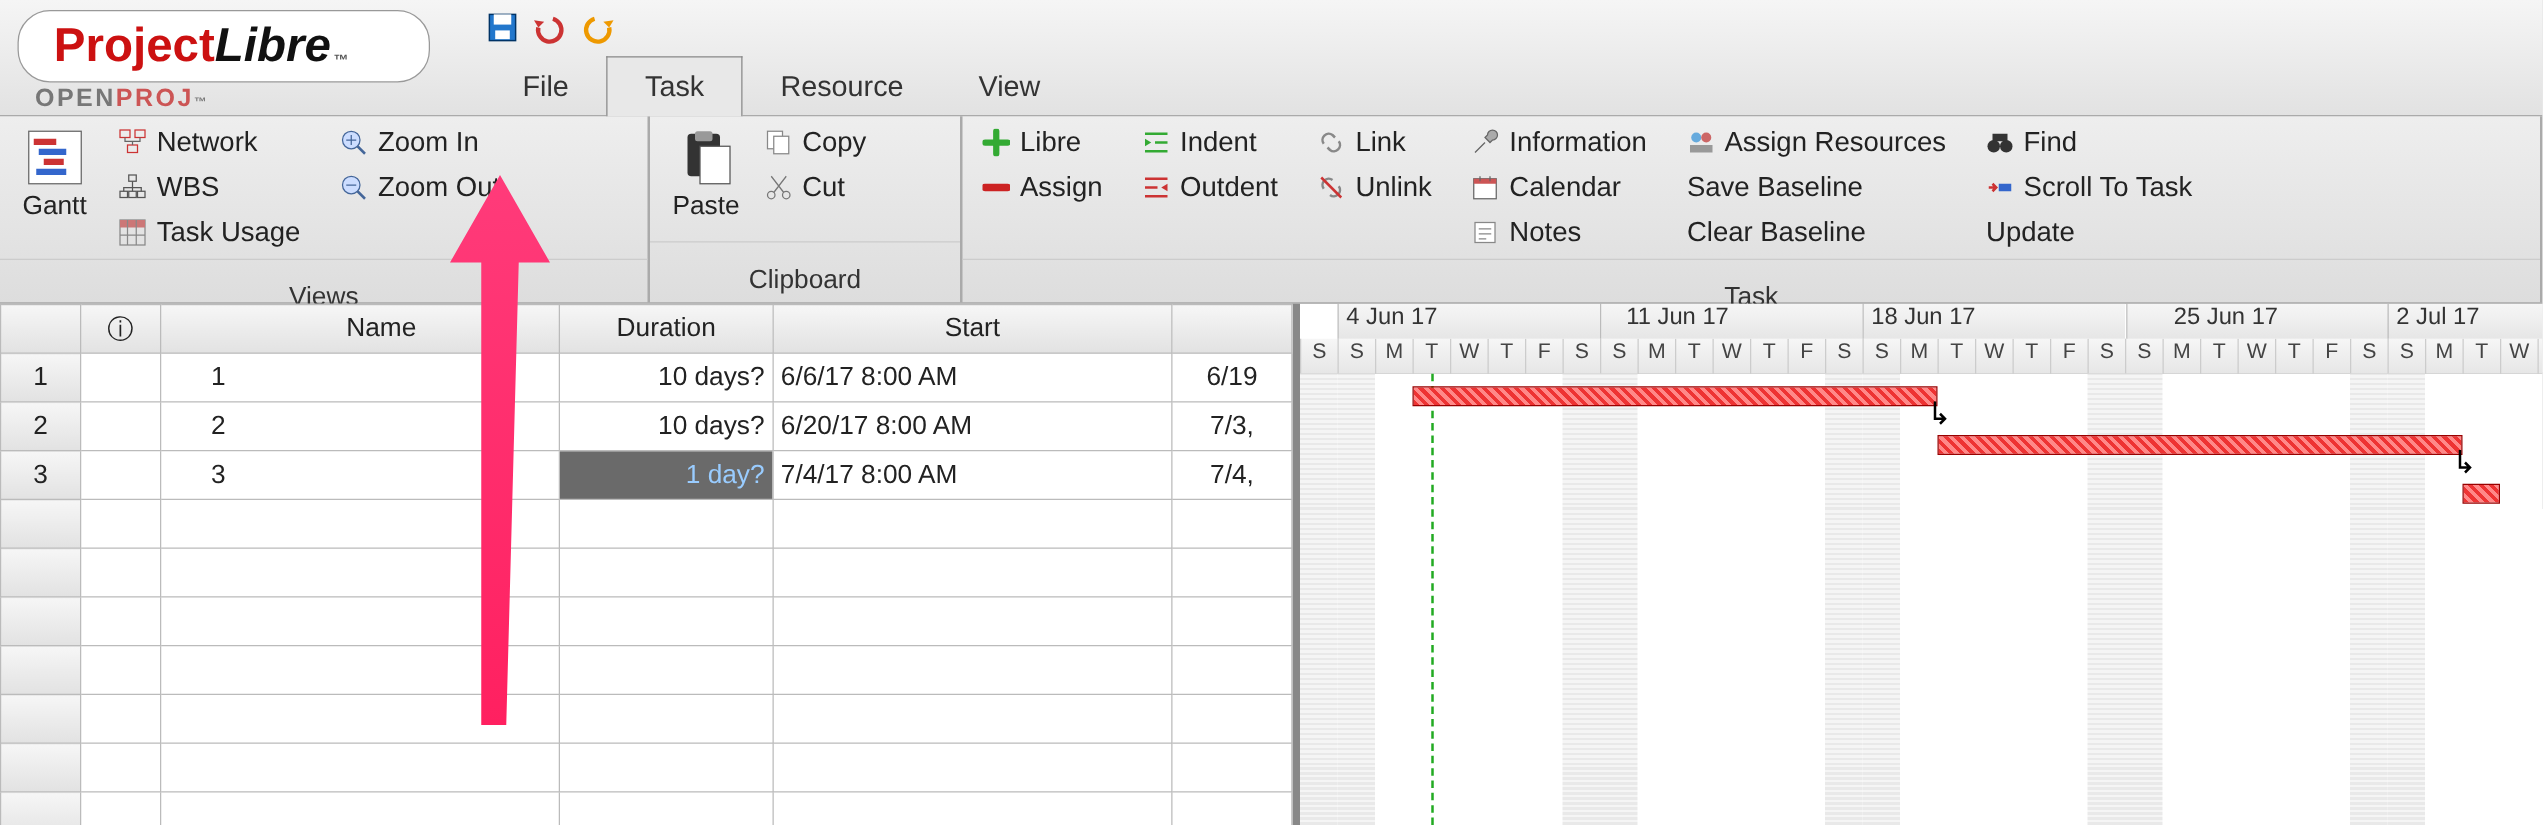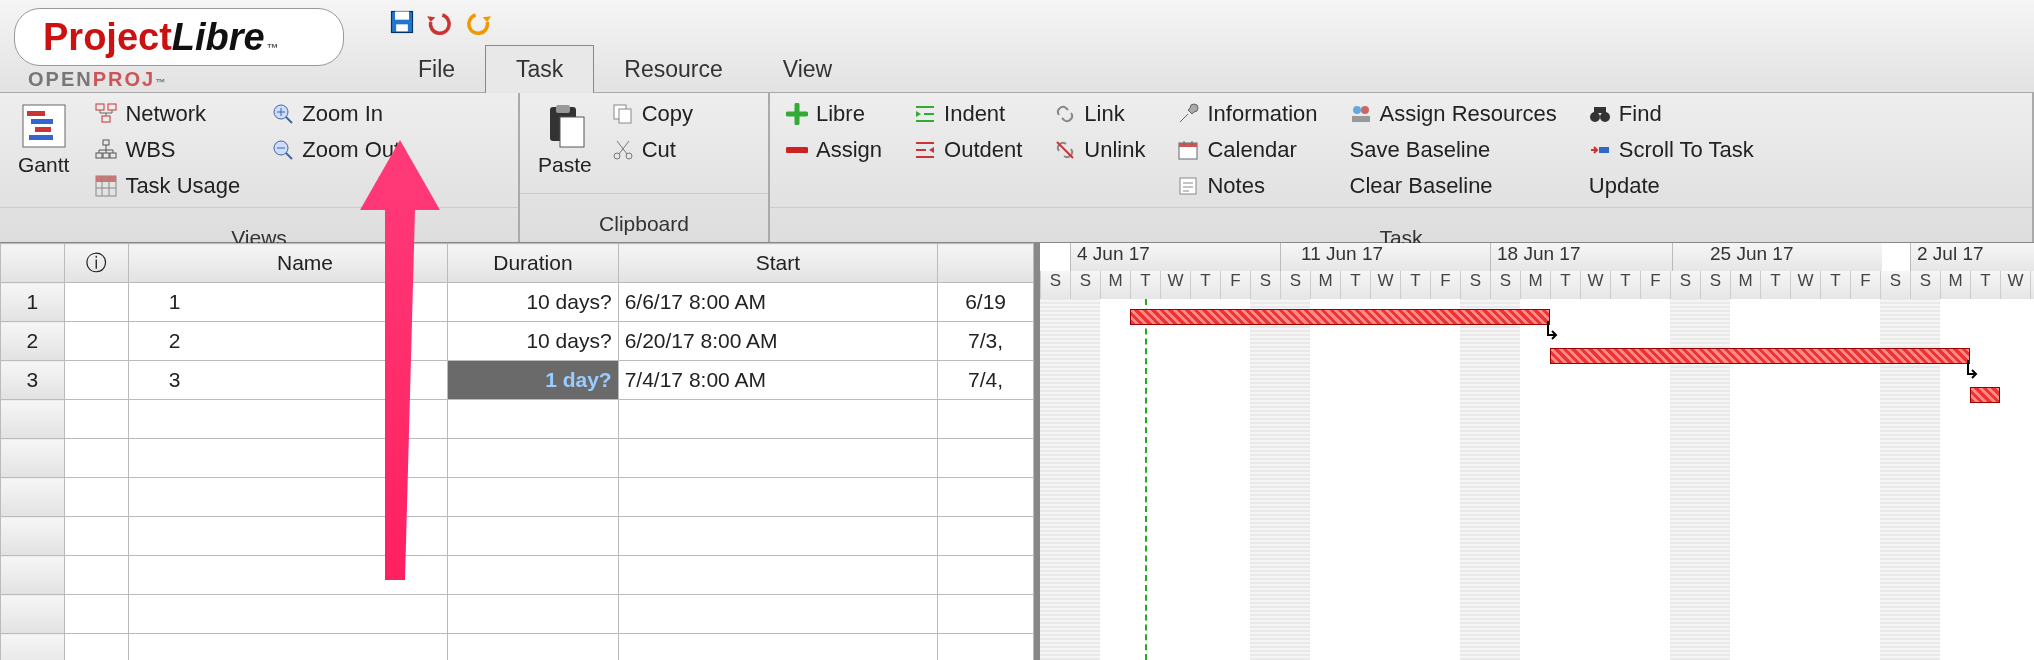--- a/index.html
+++ b/index.html
@@ -38,21 +38,21 @@
   
   table.grid { border-collapse: collapse; width: 100%; table-layout: fixed; }
   table.grid th, table.grid td { border: 1px solid #bbb; font-size: 21px; height: 39px; padding: 0 6px; }
   table.grid th { background: linear-gradient(#f6f6f6,#e2e2e2); font-weight: normal; text-align: center; }
   .rowhdr { background: linear-gradient(#f6f6f6,#e2e2e2); text-align: center; width: 60px; }
   .col-info { width: 60px; text-align:center; }
   .col-name { width: 300px; text-align:left; padding-left: 40px !important; }
   .col-dur { width: 160px; text-align:right; }
   .col-start { width: 300px; text-align:left; }
   .col-extra { width: 90px; text-align:center; }
-  .sel-cell { background: #6a6a6a; color: #9cf; font-weight: bold; }
+  .sel-cell { background: #6a6a6a; color: #9cf; }
 
   
   .tl-header { height: 56px; border-bottom: 1px solid #888; display:flex; position:relative; }
   .tl-week { position:absolute; top:0; height:28px; border-left:1px solid #bbb; font-size:19px; padding-left:6px; color:#333; background:linear-gradient(#f6f6f6,#e6e6e6); }
   .tl-days-row { position:absolute; top:28px; left:0; right:0; height:28px; background:linear-gradient(#f6f6f6,#e6e6e6); }
   .tl-day { position:absolute; top:0; height:28px; border-left:1px solid #ccc; font-size:17px; text-align:center; color:#444; }
   .tl-body { position:relative; height: calc(100% - 56px); }
   .weekend { position:absolute; top:0; bottom:0; background: repeating-linear-gradient(0deg,#e9e9e9,#e9e9e9 2px,#f5f5f5 2px,#f5f5f5 4px); }
   .bar { position:absolute; height:16px; background: repeating-linear-gradient(45deg,#e33,#e33 3px,#f88 3px,#f88 6px); border:1px solid #900; }
   .today-line { position:absolute; top:0; bottom:0; border-left:2px dashed #2a2; }
@@ -481,21 +481,21 @@
           <div class="tl-day" style="left: 840px; width: 30px;">S</div>
           <div class="tl-day" style="left: 870px; width: 30px;">S</div>
           <div class="tl-day" style="left: 900px; width: 30px;">M</div>
           <div class="tl-day" style="left: 930px; width: 30px;">T</div>
           <div class="tl-day" style="left: 960px; width: 30px;">W</div>
           <div class="tl-day" style="left: 990px; width: 30px;">T</div>
         </div>
     <div class="tl-week" style="left: 30px; width: 210px;">4 Jun 17</div>
         <div class="tl-week" style="left: 240px; width: 210px; padding-left: 20px;">11 Jun 17</div>
         <div class="tl-week" style="left: 450px; width: 210px;">18 Jun 17</div>
-        <div class="tl-week" style="left: 632px; width: 210px; padding-left: 37px;">25 Jun 17</div>
+        <div class="tl-week" style="left: 661px; width: 210px; padding-left: 37px;">25 Jun 17</div>
         <div class="tl-week" style="left: 870px; width: 210px;">2 Jul 17</div>
       </div>
     <div class="tl-body" id="tl-body">
         <div class="weekend" style="left: 0px; width: 30px;"></div>
         <div class="weekend" style="left: 30px; width: 30px;"></div>
         <div class="weekend" style="left: 210px; width: 30px;"></div>
         <div class="weekend" style="left: 240px; width: 30px;"></div>
         <div class="weekend" style="left: 420px; width: 30px;"></div>
         <div class="weekend" style="left: 450px; width: 30px;"></div>
         <div class="weekend" style="left: 630px; width: 30px;"></div>

